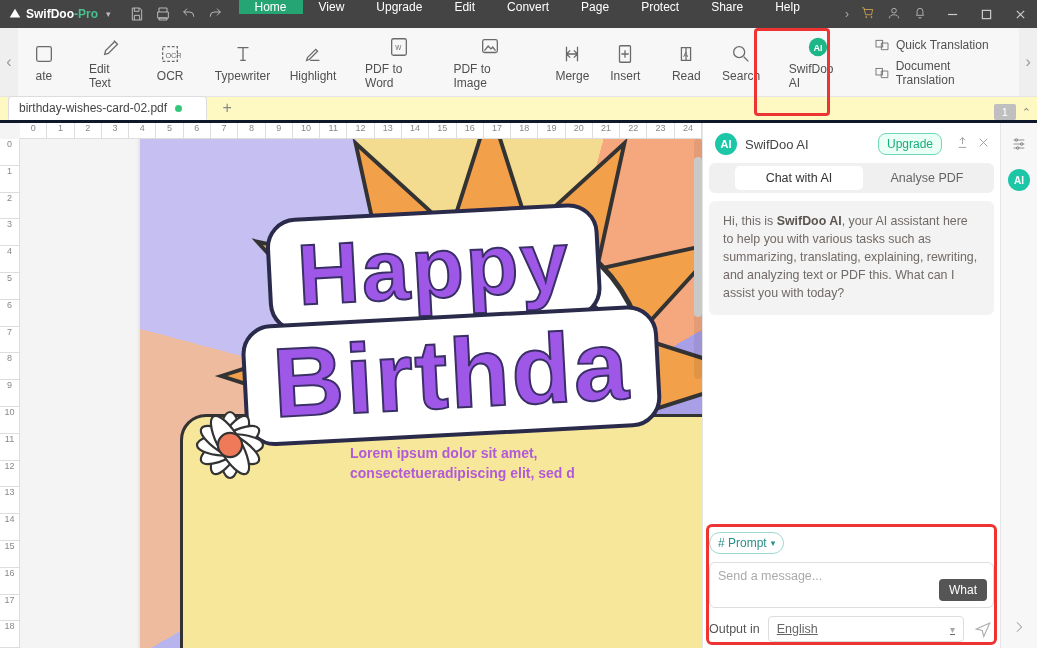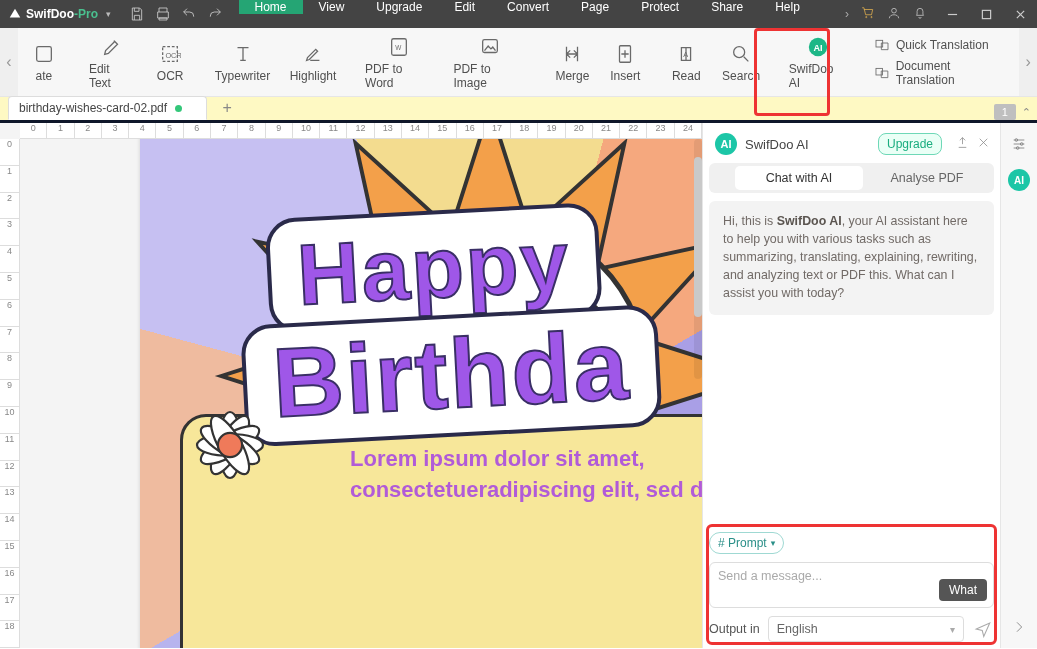--- a/index.html
+++ b/index.html
@@ -65,21 +65,21 @@
     #b7b4ee 0 40deg, #efbb9f 40deg 85deg, #c6c0f2 85deg 130deg,
     #f3dc8f 130deg 175deg, #f5a87e 175deg 220deg, #a99fe6 220deg 265deg,
     #f3dc8f 265deg 310deg, #efbb9f 310deg 360deg); }
 .art .sunburst { position:absolute; left:50%; top:45%; width:560px; height:560px; transform:translate(-50%,-50%);}
 .art .panel { position:absolute; left:40px; right:-160px; top:290px; bottom:-30px; background:#f7e79a; border:3px solid #333; border-radius:26px; }
 .badge { position:absolute; left:130px; top:80px; width:580px; transform:rotate(-3deg); }
 .badge .bw { background:#fff; border:4px solid #2a2a4a; border-radius:30px; padding:14px 26px; display:inline-block;}
 .badge .txt { font-family: "Arial Black", Arial, sans-serif; font-weight:900; color:#9f57e8; -webkit-text-stroke:2px #3a2f66; letter-spacing:2px; line-height:0.92;}
 .badge .l1 { font-size:86px; }
 .badge .l2 { font-size:98px; margin-top:-4px;}
-.lorem { position:absolute; left:210px; top:320px; width:480px; color:#b15bd8; font-size:22px; line-height:1.4; font-weight:600;}
+.lorem { position:absolute; left:210px; top:320px; width:480px; color:#b15bd8; font-size:14px; line-height:1.4; font-weight:600;}
 .flower { position:absolute; left:35px; top:266px; width:110px; height:110px;}
 .vscroll { position:absolute; right:0; top:0; width:8px; height:240px; background:rgba(0,0,0,.07); border-radius:4px;}
 .vscroll .thumb { position:absolute; top:18px; width:8px; height:160px; background:#c9c9c9; border-radius:4px;}
 
 
 .ai-panel { width:298px; background:#fff; border-left:1px solid #e6e6e6; display:flex; flex-direction:column; position:relative;}
 .ai-header { display:flex; align-items:center; padding:10px 10px 8px 12px; gap:8px;}
 .ai-header .aiicon { width:22px; height:22px; border-radius:50%; background:#1cc6a7; color:#fff; display:flex; align-items:center; justify-content:center; font-size:11px; font-weight:bold;}
 .ai-header .title { flex:1; font-size:13px; color:#444;}
 .ai-header .upgrade { font-size:12px; color:#1aad7f; border:1px solid #6ed8b7; background:#eafff6; padding:3px 8px; border-radius:8px; cursor:pointer;}
@@ -90,21 +90,21 @@
 .ai-tabs .active { background:#fff; color:#333;margin-left:23px;}
 .ai-msg { margin:0 6px; background:#f3f3f3; border-radius:6px; padding:12px 14px; font-size:12.4px; color:#716a66; line-height:1.45;}
 .ai-msg b { color:#5b5550; }
 .ai-input-area { position:absolute; left:6px; right:6px; bottom:6px;}
 .red-box.b { position:absolute; left:-3px; right:-3px; top:-8px; bottom:-3px; border:3px solid #e33; border-radius:6px; pointer-events:none;}
 .prompt-chip { display:inline-flex; align-items:center; gap:4px; border:1px solid #9fd9d3; color:#2a8f88; font-size:12px; padding:3px 8px; border-radius:12px; margin-bottom:8px; cursor:pointer;}
 .prompt-chip .caret { font-size:9px;}
 .msgbox { border:1px solid #ddd; border-radius:6px; height:46px; padding:6px 8px; font-size:12.5px; color:#aaa; position:relative;}
 .sendbtn { position:absolute; right:6px; bottom:6px; background:#555; color:#fff; font-size:12px; padding:4px 10px; border-radius:4px; cursor:pointer;}
 .outrow { display:flex; align-items:center; gap:8px; margin-top:8px; font-size:12.5px; color:#555;}
-.outrow .sel { flex:1; border:1px solid #ddd; border-radius:4px; height:26px; display:flex; align-items:center; padding:0 8px; justify-content:space-between; color:#666;}
+.outrow .sel { flex:1; border:1px solid #ddd; border-radius:4px; height:26px; display:flex; align-items:center; padding:0 8px; justify-content:space-between; color:#666;text-decoration:underline;}
 .outrow .go { width:22px; height:22px; display:flex; align-items:center; justify-content:center;}
 .outrow .go svg { width:18px; height:18px; stroke:#aaa; fill:none; stroke-width:1.4;}
 
 
 .right-rail { width:37px; background:#f7f7f7; border-left:1px solid #e6e6e6; display:flex; flex-direction:column; align-items:center; padding-top:10px; gap:14px;}
 .right-rail .railicon { width:22px; height:22px; display:flex; align-items:center; justify-content:center; cursor:pointer;}
 .right-rail .railai { width:22px; height:22px; border-radius:50%; background:#1cc6a7; color:#fff; font-size:10px; font-weight:bold; display:flex; align-items:center; justify-content:center;}
 .right-rail svg { width:16px; height:16px; stroke:#888; fill:none; stroke-width:1.4;}
 .right-rail .bottom { margin-top:auto; margin-bottom:10px;}
 </style>

